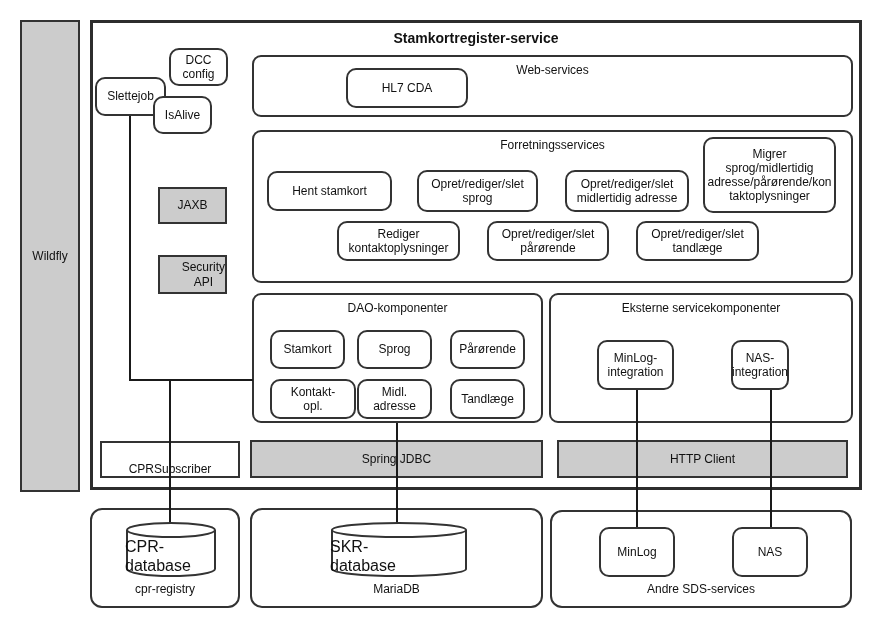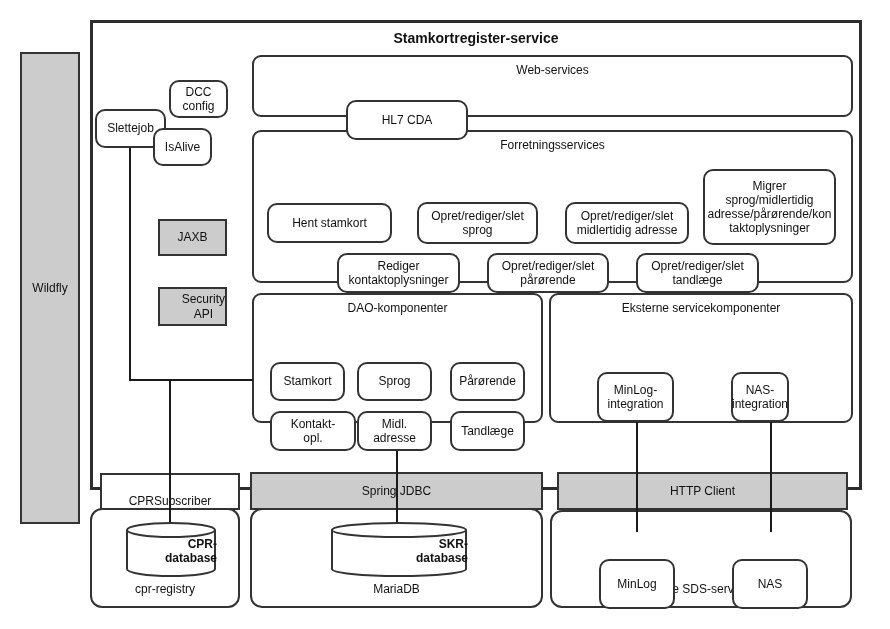--- a/index.html
+++ b/index.html
@@ -3,21 +3,21 @@
 <meta charset="utf-8">
 <style>
   html,body{margin:0;padding:0;background:#ffffff;}
   .canvas{
     position:relative;width:890px;height:629px;background:#ffffff;
     font-family:"Liberation Sans", sans-serif;color:#111;overflow:hidden;
   }
   .lbl{white-space:pre-line;text-align:center;line-height:1.18;font-size:12px;}
   .box{
     position:absolute;box-sizing:border-box;background:#ffffff;
-    border:2px solid #333333;display:flex;align-items:center;justify-content:center;margin-top:32px;
+    border:2px solid #333333;display:flex;align-items:center;justify-content:center;
   }
   .round{border-radius:10px;}
   .round-lg{border-radius:12px;}
   .gray{background:#cccccc;}
   .section{
     position:absolute;box-sizing:border-box;background:#ffffff;
     border:2px solid #333333;border-radius:9px;
   }
   .section-title{
     position:absolute;top:6px;left:0;right:0;text-align:center;font-size:12px;
@@ -29,22 +29,22 @@
     position:absolute;box-sizing:border-box;border:3px solid #2d2d2d;background:#ffffff;
   }
   .main-title{
     position:absolute;top:7px;left:0;right:0;text-align:center;
     font-size:14px;font-weight:bold;
   }
   .vline{position:absolute;width:2px;background:#1a1a1a;}
   .hline{position:absolute;height:2px;background:#1a1a1a;}
   .cyl{position:absolute;}
   .cyl .cyl-label{
-    position:absolute;left:0;right:0;top:16px;text-align:right;
-    font-size:12px;line-height:1.2;white-space:pre-line;font-weight:bold;
+    position:absolute;left:0;right:0;top:16px;text-align:left;
+    font-size:16px;line-height:1.2;white-space:pre-line;
   }
 </style>
 </head>
 <body>
 
 <div class="canvas">
 
   <div class="box gray" style="left:20px;top:20px;width:60px;height:472px;">
     <div class="lbl">Wildfly</div>
   </div>

